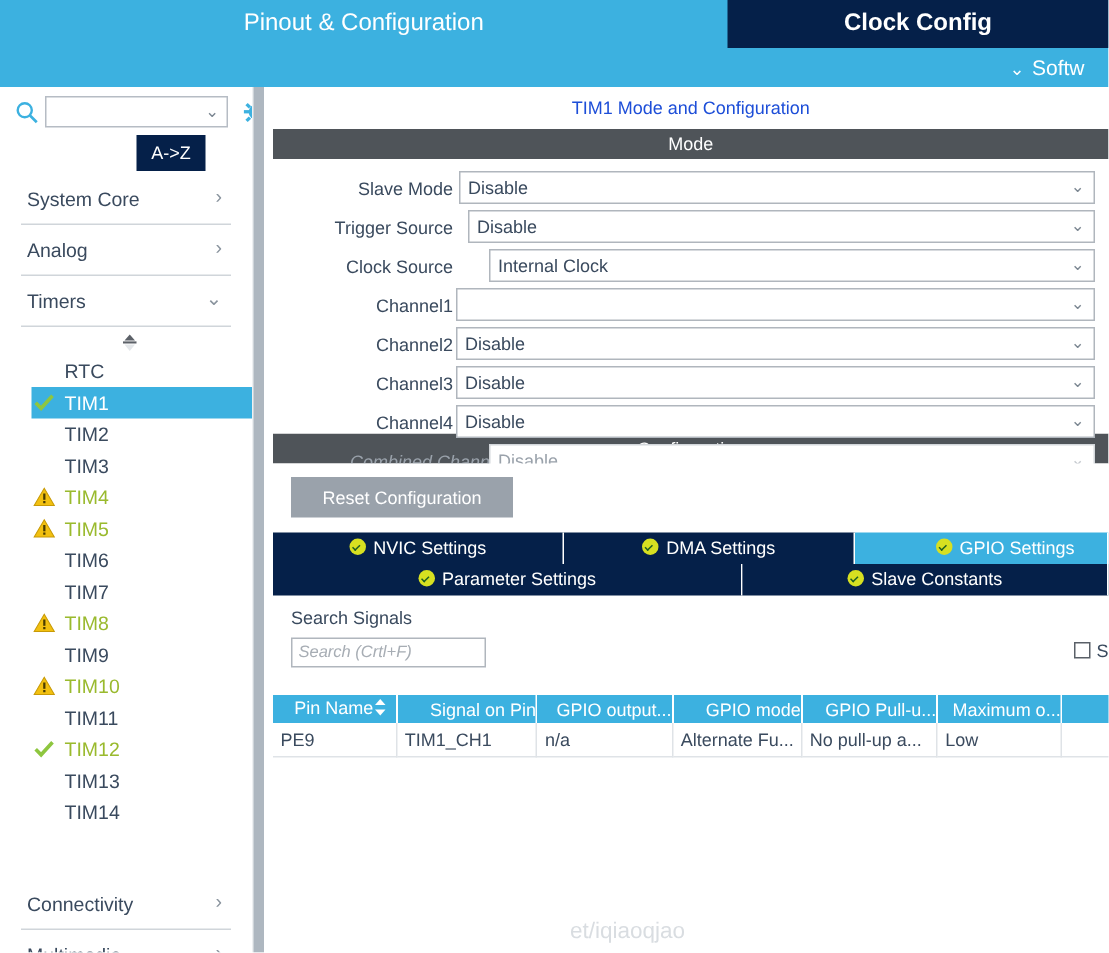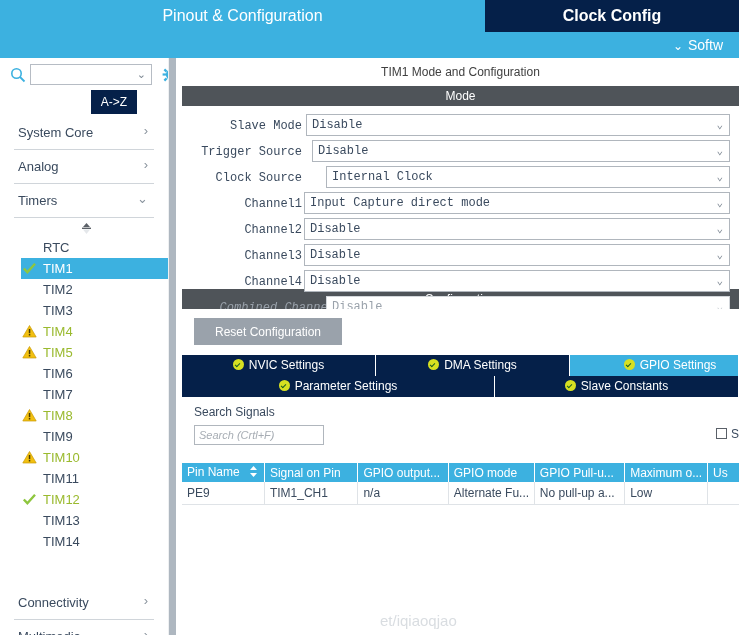--- a/index.html
+++ b/index.html
@@ -72,29 +72,29 @@
   .spacer-gap{height:34px;}
 
   
   .gutter{position:absolute;left:168px;top:58px;width:8px;height:577px;background:#eef0f2;}
   .gutter-bar{position:absolute;left:169px;top:58px;width:7px;height:577px;background:#aeb7c0;}
   .panel-edge{position:absolute;left:176px;top:58px;width:6px;height:577px;background:#ffffff;}
 
   
   .main{position:absolute;left:182px;top:58px;width:557px;height:577px;background:#ffffff;}
   .panel-title{
-    height:28px;line-height:28px;text-align:center;font-size:12px;color:#404040;background:#ffffff;
+    height:28px;line-height:28px;text-align:center;font-size:12px;color:#1d4ed8;background:#ffffff;
   }
   .section-bar{
     height:20px;line-height:20px;text-align:center;
     background:#4f5459;color:#ffffff;font-size:12px;
   }
 
   .mode-body{position:relative;height:175px;background:#ffffff;padding-top:8px;}
-  .field-row{position:relative;height:26px;font-family:Liberation Mono, monospace;}
+  .field-row{position:relative;height:26px;}
   .field-label{
     position:absolute;top:5px;font-size:12px;color:#3a4a5e;text-align:right;white-space:nowrap;
   }
   .field-label.dim{color:#9aa2ab;font-style:italic;}
   .combo{
     position:absolute;top:0;height:22px;border:1px solid #b0b6bd;background:#ffffff;box-sizing:border-box;
   }
   .combo.dim{border-color:#d3d7db;}
   .combo .val{position:absolute;left:5px;top:3px;font-size:12px;color:#3a4a5e;white-space:nowrap;}
   .combo.dim .val{color:#9aa2ab;}
@@ -147,21 +147,21 @@
   .showonly{position:absolute;right:0;top:26px;white-space:nowrap;}
   .showonly .box{
     display:inline-block;width:11px;height:11px;border:1px solid #5a6068;
     background:#fff;box-sizing:border-box;vertical-align:-1px;margin-right:4px;
   }
   .showonly .txt{font-size:12px;color:#3a4a5e;}
 
   .tbl{position:absolute;left:0;top:62px;width:575px;border-collapse:collapse;table-layout:fixed;}
   .tbl th{
     background:#3cb1e0;color:#ffffff;font-size:12px;font-weight:normal;
-    height:19px;padding:0 0 0 5px;text-align:left;
+    height:19px;padding:0 0 0 5px;text-align:right;
     border-right:1px solid #ffffff;white-space:nowrap;overflow:hidden;
   }
   .tbl th .sortarrow{float:right;margin-right:6px;}
   .tbl td{
     background:#ffffff;color:#3a4a5e;font-size:12px;height:22px;
     padding:0 0 0 5px;border-right:1px solid #dfe3e7;border-bottom:1px solid #dfe3e7;
     white-space:nowrap;overflow:hidden;
   }
 
   .watermark{
@@ -328,21 +328,20 @@
         <div class="field-row">
           <span class="field-label" style="left:8px;width:112px;">Clock Source</span>
           <div class="combo" style="left:144px;width:404px;">
             <span class="val">Internal Clock</span>
             <span class="chev">⌄</span>
           </div>
         </div>
         <div class="field-row">
           <span class="field-label" style="left:8px;width:112px;">Channel1</span>
           <div class="combo" style="left:122px;width:426px;">
-            <span class="val">Input Capture direct mode</span>
             <span class="chev">⌄</span>
           </div>
         </div>
         <div class="field-row">
           <span class="field-label" style="left:8px;width:112px;">Channel2</span>
           <div class="combo" style="left:122px;width:426px;">
             <span class="val">Disable</span>
             <span class="chev">⌄</span>
           </div>
         </div>

